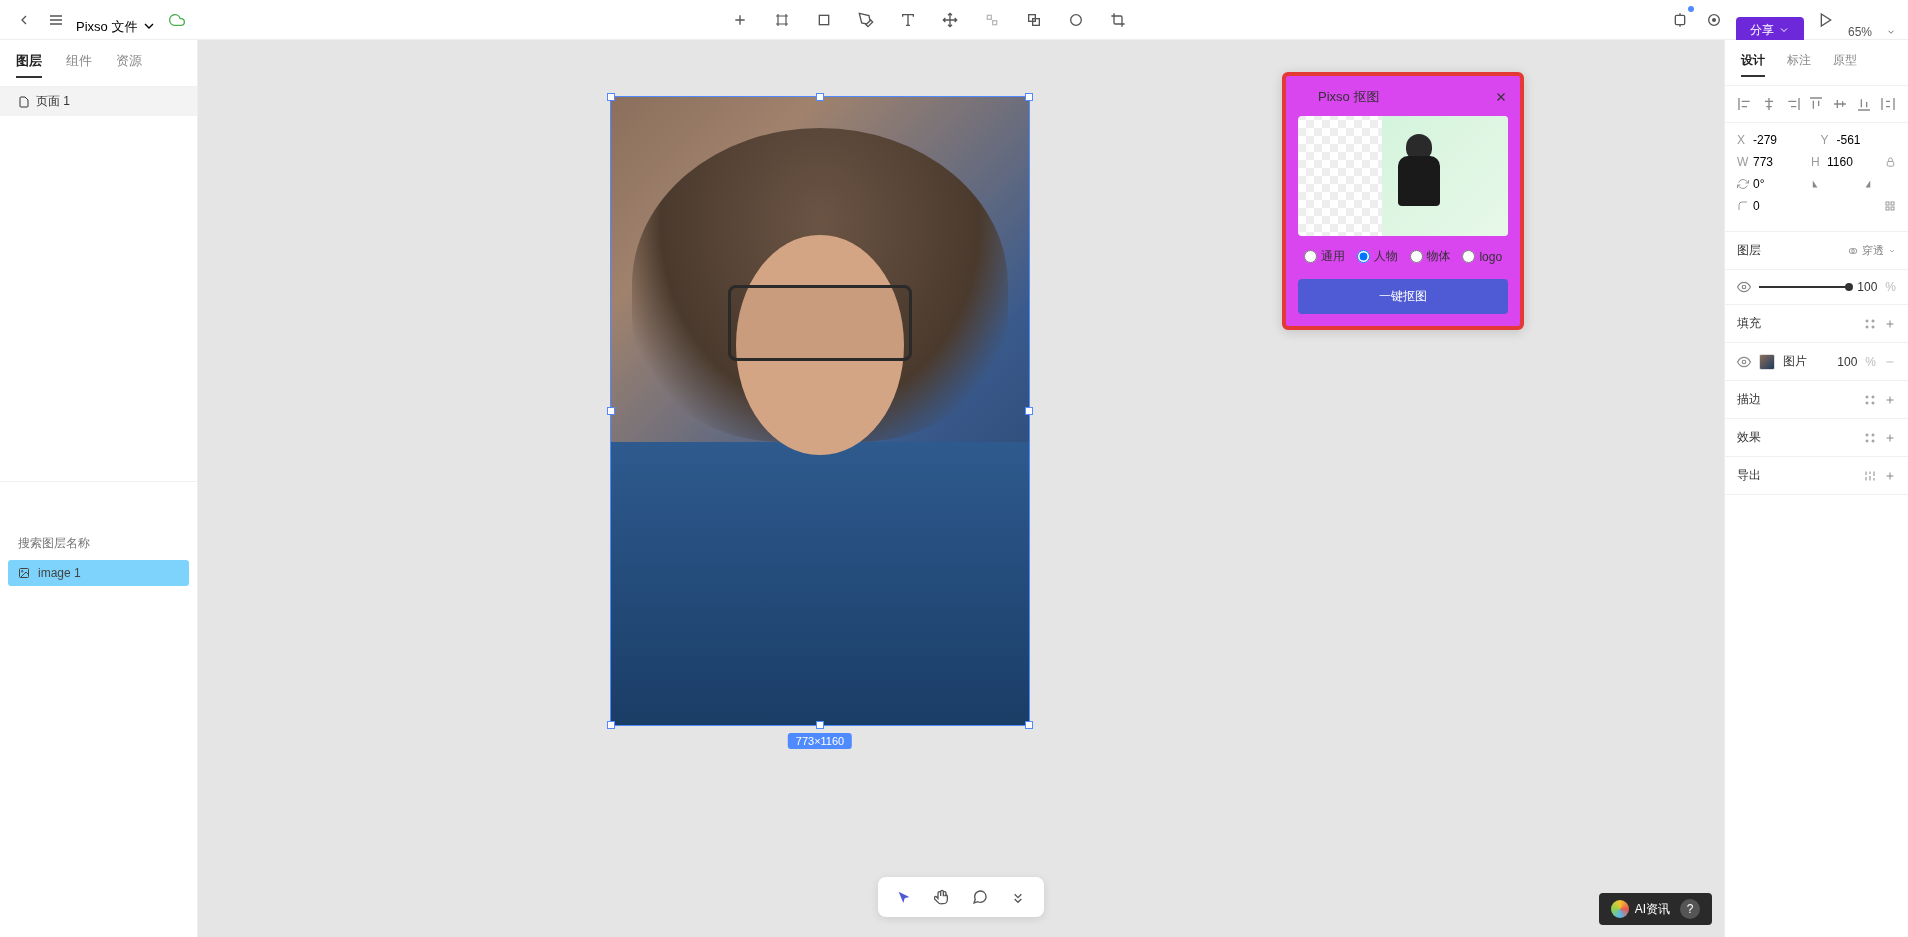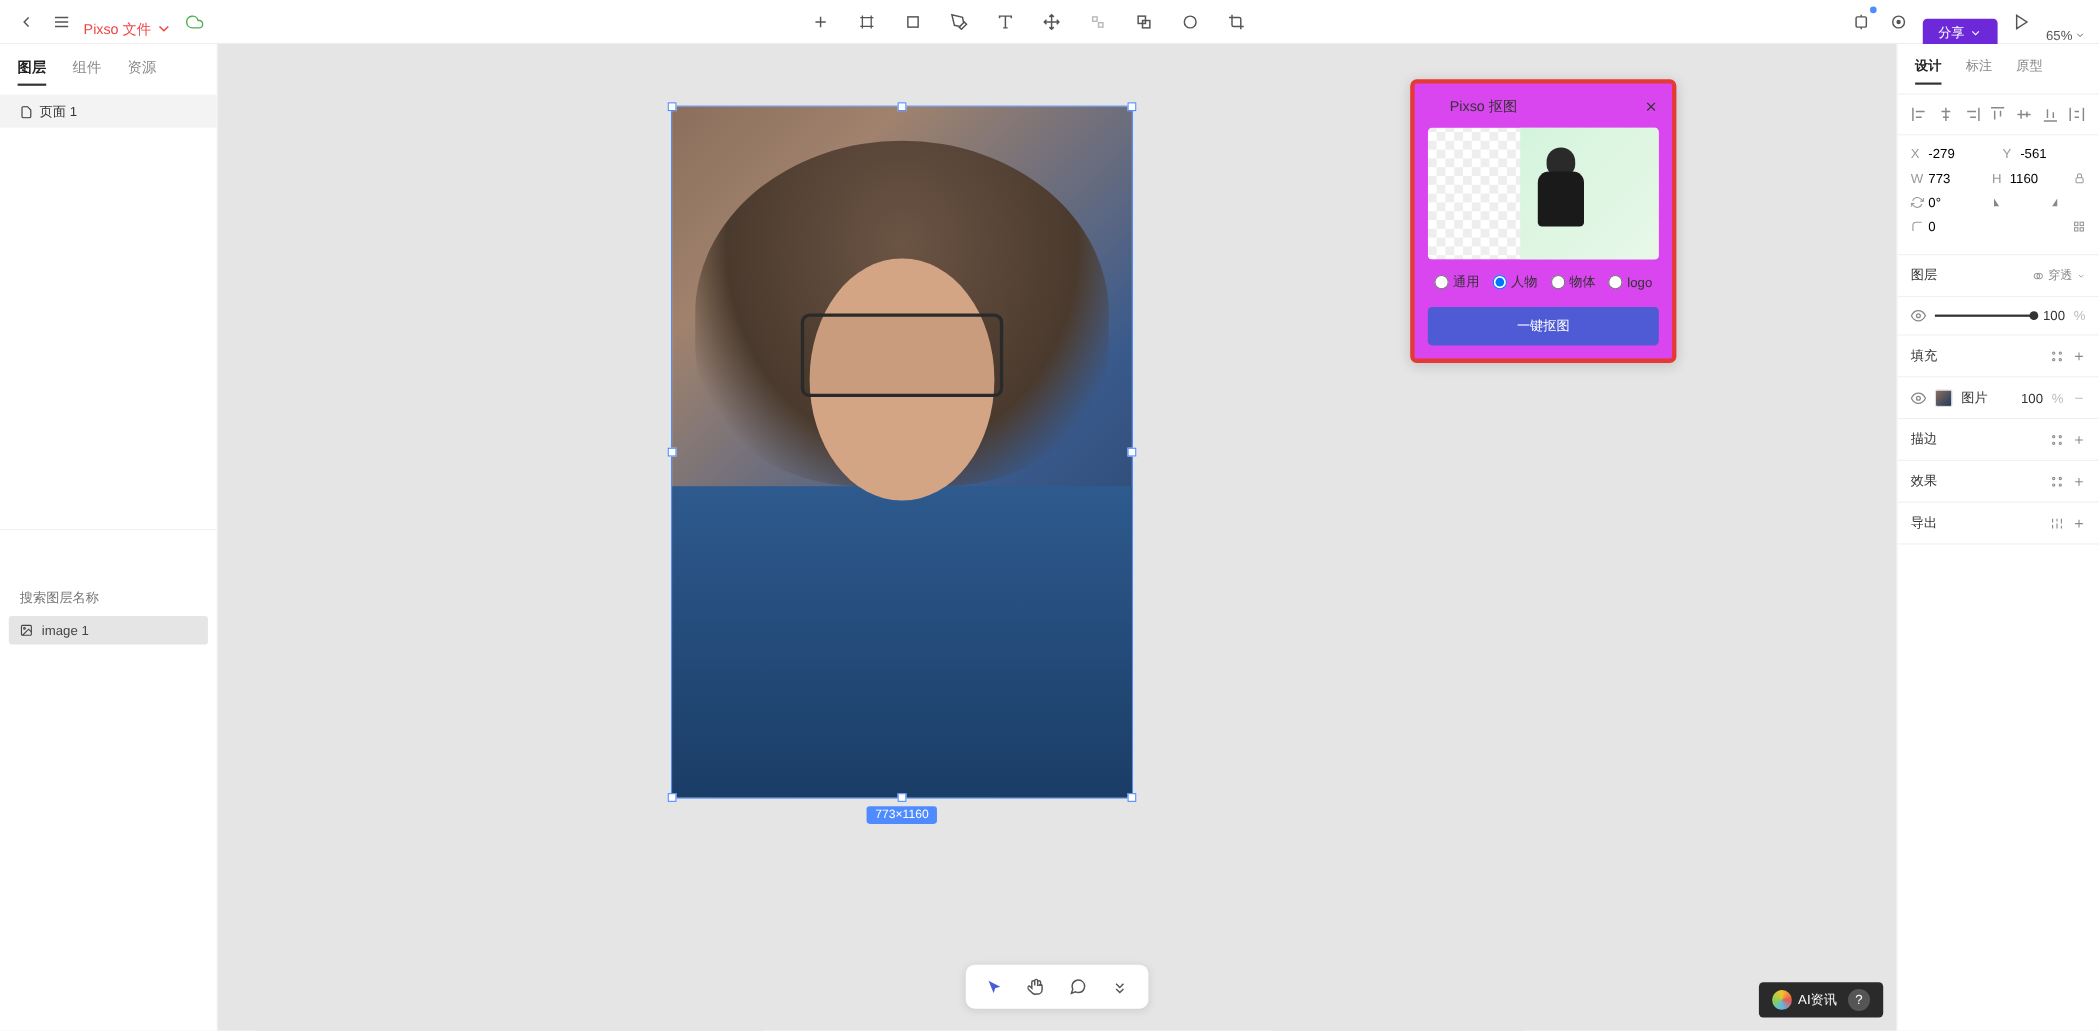--- a/index.html
+++ b/index.html
@@ -4,39 +4,39 @@
 <style>
 * { margin: 0; padding: 0; box-sizing: border-box; font-family: -apple-system, BlinkMacSystemFont, "Segoe UI", sans-serif; }
 body { width: 1908px; height: 937px; background: #fff; overflow: hidden; font-size: 13px; color: #333; }
 
 
 .topbar { height: 40px; display: flex; align-items: center; padding: 0 12px; border-bottom: 1px solid #eee; background: #fff; }
 .topbar-left { display: flex; align-items: center; gap: 8px; }
 .topbar-center { flex: 1; display: flex; justify-content: center; gap: 18px; align-items: center; }
 .topbar-right { display: flex; align-items: center; gap: 10px; }
 .icon-btn { width: 24px; height: 24px; display: flex; align-items: center; justify-content: center; cursor: pointer; color: #555; }
-.file-name { font-size: 13px; color: #ef4444; display: flex; align-items: flex-start; gap: 4px; margin-top: 14px; }
+.file-name { font-size: 13px; color: #000000; display: flex; align-items: flex-start; gap: 4px; margin-top: 14px; }
 .share-btn { background: #6d28d9; color: #fff; padding: 5px 14px; border-radius: 4px; display: flex; align-items: center; gap: 4px; font-size: 12px; cursor: pointer; margin-top: 21px; }
-.zoom { font-size: 12px; color: #555; display: flex; align-items: center; gap: 2px; margin-top: 24px; }
+.zoom { font-size: 12px; color: #555; display: flex; align-items: center; gap: 14px; margin-top: 24px; }
 
 
 .main { display: flex; height: calc(100% - 40px); }
 
 
 .left-panel { width: 198px; border-right: 1px solid #eee; display: flex; flex-direction: column; background: #fff; }
 .left-tabs { display: flex; gap: 24px; padding: 12px 16px 8px; font-size: 13px; border-bottom: 1px solid #f0f0f0; }
 .left-tab { color: #888; cursor: pointer; padding-bottom: 6px; }
 .left-tab.active { color: #222; font-weight: 600; border-bottom: 2px solid #333; }
 .pages-header { display: flex; align-items: center; justify-content: space-between; padding: 10px 12px; font-size: 12px; color: #666; }
 .pages-header-icons { display: flex; gap: 8px; align-items: center; }
 .page-item { padding: 6px 12px 6px 18px; background: #f3f3f3; font-size: 12px; display: flex; align-items: center; gap: 6px; }
 .layer-search { display: flex; align-items: center; padding: 6px 12px; border-top: 1px solid #f0f0f0; margin-top: auto; gap: 6px; font-size: 12px; color: #999; }
 .layer-search input { border: none; outline: none; flex: 1; font-size: 12px; margin-top: 48px; }
 .layer-list { padding: 4px 8px 12px; flex: 1; }
-.layer-item { padding: 6px 10px; background: #e5e5e5; border-radius: 3px; font-size: 12px; display: flex; align-items: center; gap: 8px; color: #444; }
+.layer-item { padding: 6px 10px; background: #7dd3fc; border-radius: 3px; font-size: 12px; display: flex; align-items: center; gap: 8px; color: #444; }
 
 .layers-section { display: flex; flex-direction: column; flex: 1; }
 .pages-section { flex: 0; }
 
 
 .canvas-area { flex: 1; background: #e5e5e5; position: relative; overflow: hidden; }
 .selection-frame { position: absolute; left: 412px; top: 56px; width: 420px; height: 630px; border: 1px solid #4f8bff; }
 .sel-handle { position: absolute; width: 8px; height: 8px; background: #fff; border: 1px solid #4f8bff; }
 .sel-handle.tl { left: -4px; top: -4px; }
 .sel-handle.tr { right: -4px; top: -4px; }

